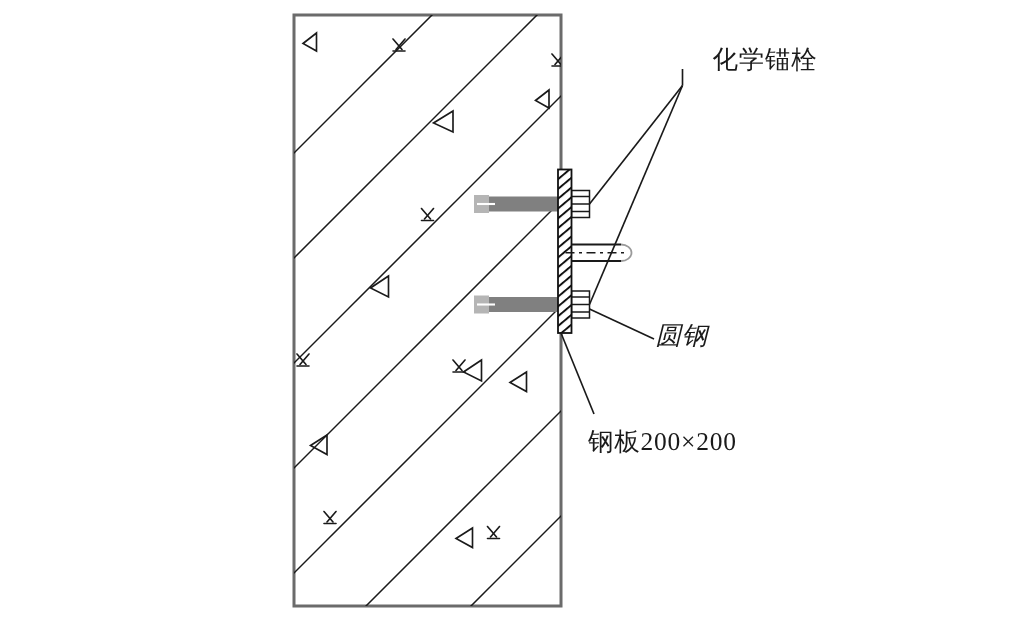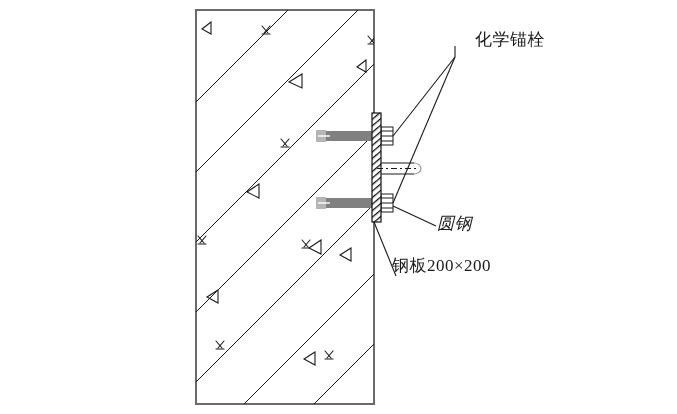--- a/index.html
+++ b/index.html
@@ -26,21 +26,21 @@
     position: absolute;
     font-family: "Liberation Serif", serif;
     font-size: 17px;
     color: #1a1a1a;
     white-space: nowrap;
     line-height: 1;
     letter-spacing: 0.5px;
   }
   #label-anchor-bolt { left: 439px; top: 31px; margin-left: 36px; }
   #label-round-steel { left: 437px; top: 215px; font-style: italic; }
-  #label-steel-plate { left: 392px; top: 257px; }
+  #label-steel-plate { left: 392px; top: 286px; }
 </style>
 </head>
 <body>
 
 <div id="stage">
 
   <svg width="677" height="414" viewBox="0 0 677 414">
     <defs>
       <clipPath id="wallClip">
         <rect x="196" y="10" width="178" height="394"></rect>

